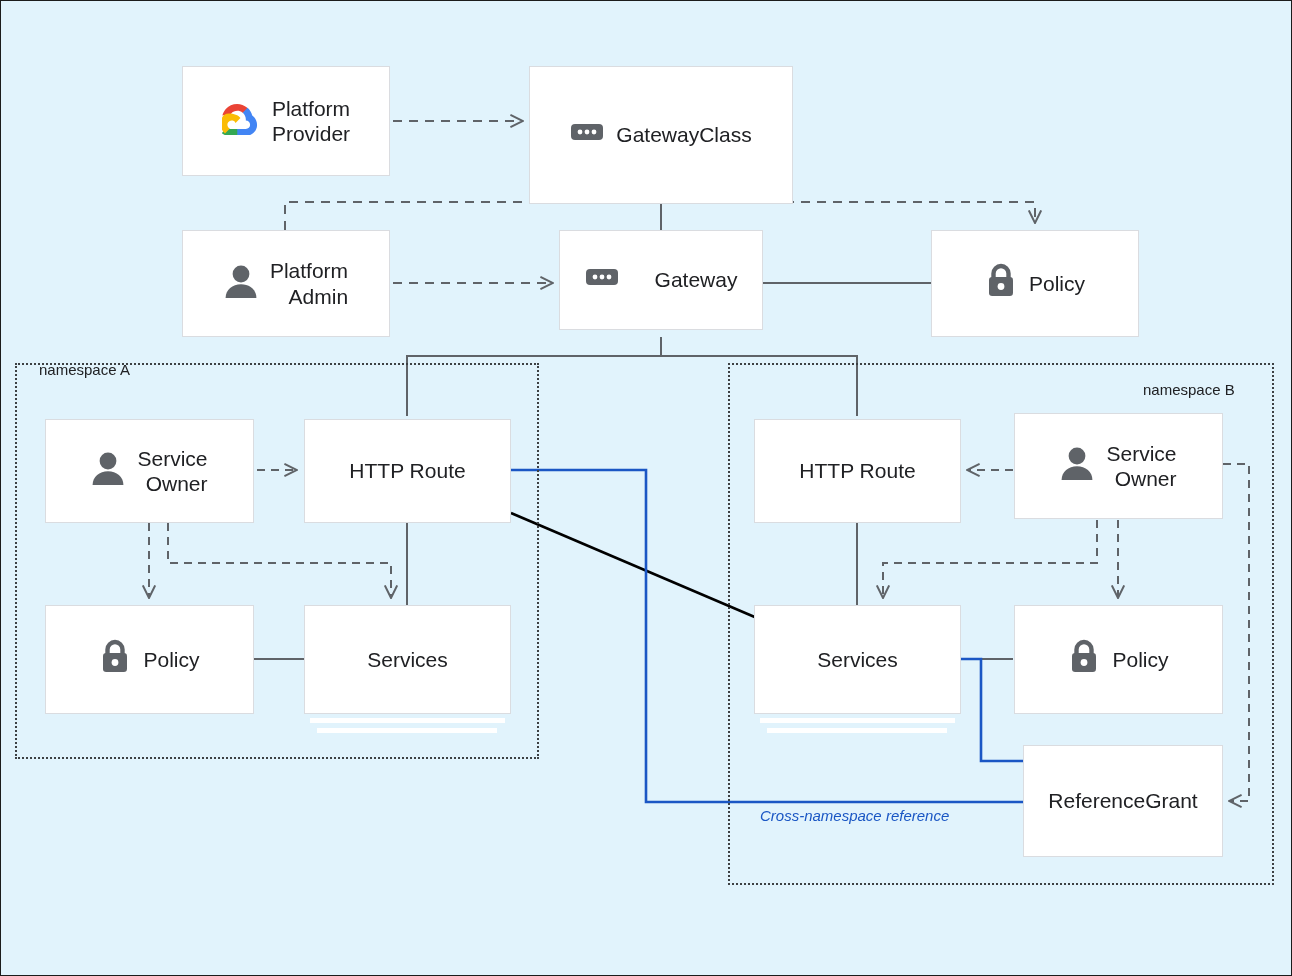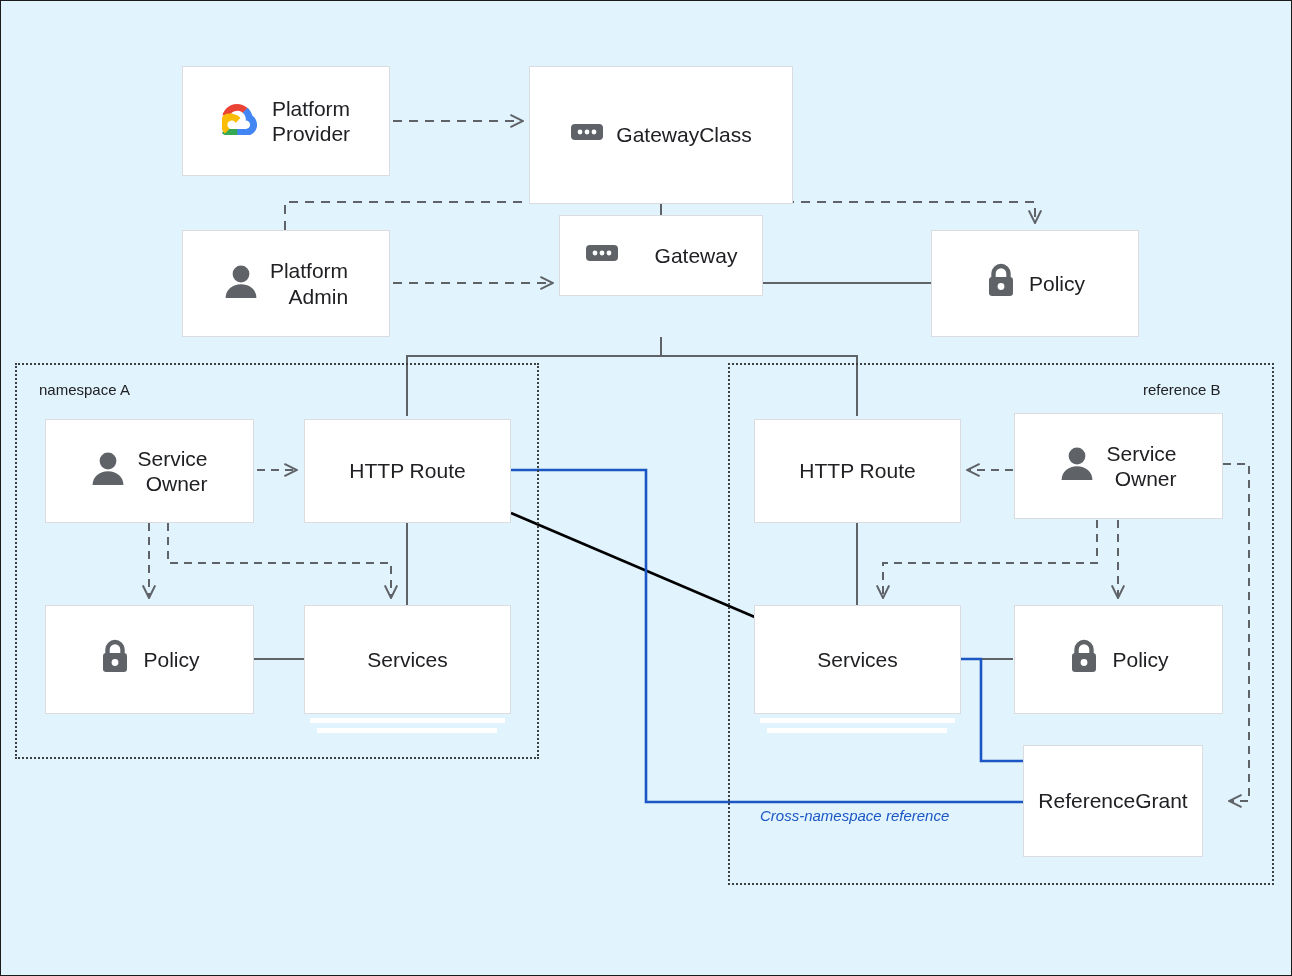--- a/index.html
+++ b/index.html
@@ -132,24 +132,24 @@
 
     <path d="M 510 512 L 756 617" stroke="#000000" stroke-width="2.6" fill="none"></path>
 
     <g stroke="#1a56c4" stroke-width="2.6" fill="none">
       <path d="M 508 469 L 645 469 L 645 801 L 1022 801"></path>
       <path d="M 958 658 L 980 658 L 980 760 L 1022 760"></path>
     </g>
   </svg>
 
   <div class="nsbox" style="left:14px; top:362px; width:524px; height:396px;"></div>
-  <div class="nslabel" style="left:38px; top:380px;">namespace A</div>
+  <div class="nslabel" style="left:38px; top:360px;">namespace A</div>
 
   <div class="nsbox" style="left:727px; top:362px; width:546px; height:522px;"></div>
-  <div class="nslabel" style="left:1142px; top:380px;">reference B</div>
+  <div class="nslabel" style="left:1142px; top:380px;">namespace B</div>
 
   <div class="node twoline" style="left:181px; top:65px; width:208px; height:110px;">
     <span class="icon">
       <svg width="38" height="34" viewBox="0 0 48 42">
         <path d="M27.3 14.2 L31.6 9.9 L31.9 8.1 C24 0.9 11.4 1.7 4.5 9.9 C2.6 12.2 1.2 15 0.5 17.8 L2 17.6 L10.7 16.2 L11.4 15.5 C15.2 11.3 21.6 10.7 26 14.3 Z" fill="#ea4335"></path>
         <path d="M38.2 17.7 C37.2 14.0 35.1 10.7 32.2 8.2 L26.1 14.3 C28.7 16.4 30.2 19.6 30.1 23 V24.1 C33.1 24.1 35.5 26.5 35.5 29.5 C35.5 32.5 33.1 34.8 30.1 34.8 H19.3 L18.2 36 V42.5 L19.3 43.5 H30.1 C37.9 43.6 44.2 37.4 44.3 29.7 C44.3 25.0 42.0 20.6 38.2 17.7" fill="#4285f4"></path>
         <path d="M8.6 43.5 H19.3 V34.8 H8.6 C7.8 34.8 7.1 34.6 6.4 34.3 L4.9 34.8 L0.5 39.1 L0.1 40.5 C2.5 42.4 5.5 43.5 8.6 43.5" fill="#34a853"></path>
         <path d="M8.6 15.4 C0.8 15.4 -1.5 21.7 -1.5 29.5 C-1.5 33.8 0.4 37.9 3.8 40.6 L10.0 34.3 C7.3 33.1 6.1 29.9 7.3 27.2 C8.5 24.5 11.7 23.3 14.4 24.5 C15.6 25.0 16.6 26.0 17.1 27.2 L23.3 21.0 C20.7 17.5 14.9 15.4 8.6 15.4" fill="#fbbc05"></path>
       </svg>
     </span>
@@ -173,21 +173,21 @@
     <span class="icon">
       <svg width="34" height="36" viewBox="0 0 34 36">
         <circle cx="17" cy="11" r="8.4" fill="#5f6368"></circle>
         <path d="M1.6 35 C1.6 26.6 8.5 21.2 17 21.2 C25.5 21.2 32.4 26.6 32.4 35 Z" fill="#5f6368"></path>
       </svg>
     </span>
     <span class="lbl">Platform
 Admin</span>
   </div>
 
-  <div class="node" style="left:558px; top:214px; width:204px; height:81px;gap:36px;">
+  <div class="node" style="left:558px; top:229px; width:204px; height:100px;gap:36px;">
     <span class="icon">
       <svg width="34" height="24" viewBox="0 0 34 24">
         <rect x="1" y="4" width="32" height="16" rx="4" fill="#5f6368"></rect>
         <circle cx="10" cy="12" r="2.4" fill="#ffffff"></circle>
         <circle cx="17" cy="12" r="2.4" fill="#ffffff"></circle>
         <circle cx="24" cy="12" r="2.4" fill="#ffffff"></circle>
       </svg>
     </span>
     <span class="lbl">Gateway</span>
   </div>
@@ -260,19 +260,19 @@
     <span class="icon">
       <svg width="32" height="38" viewBox="0 0 32 38">
         <path d="M8.5 16 V11.5 C8.5 7.4 11.9 4 16 4 C20.1 4 23.5 7.4 23.5 11.5 V16" fill="none" stroke="#5f6368" stroke-width="4.4"></path>
         <rect x="4" y="15" width="24" height="19" rx="3.2" fill="#5f6368"></rect>
         <circle cx="16" cy="24.5" r="3.4" fill="#ffffff"></circle>
       </svg>
     </span>
     <span class="lbl">Policy</span>
   </div>
 
-  <div class="node" style="left:1022px; top:744px; width:180px; height:112px;">
+  <div class="node" style="left:1022px; top:744px; width:200px; height:112px;">
     <span class="lbl">ReferenceGrant</span>
   </div>
 
   <div class="xnref-label" style="left:759px; top:806px;">Cross-namespace reference</div>
 
 </div>
 
 </body></html>

